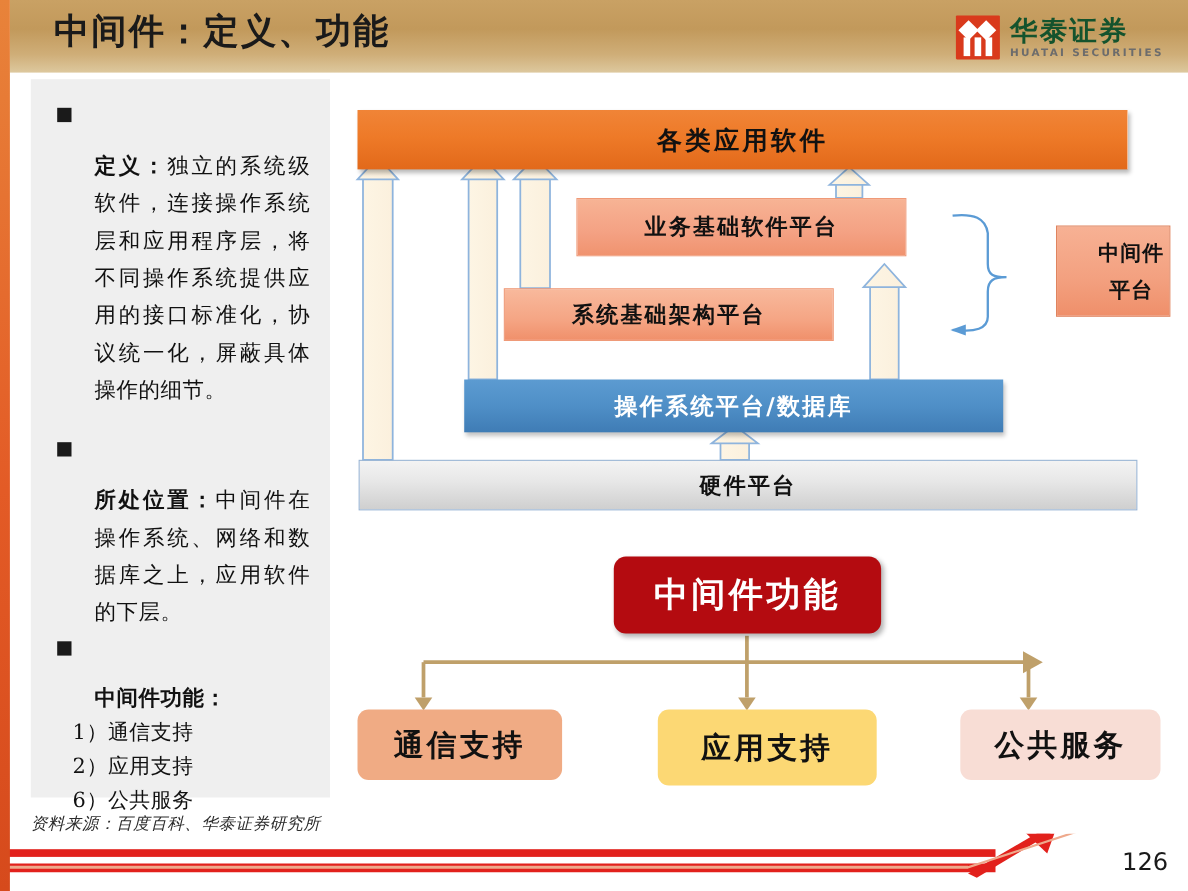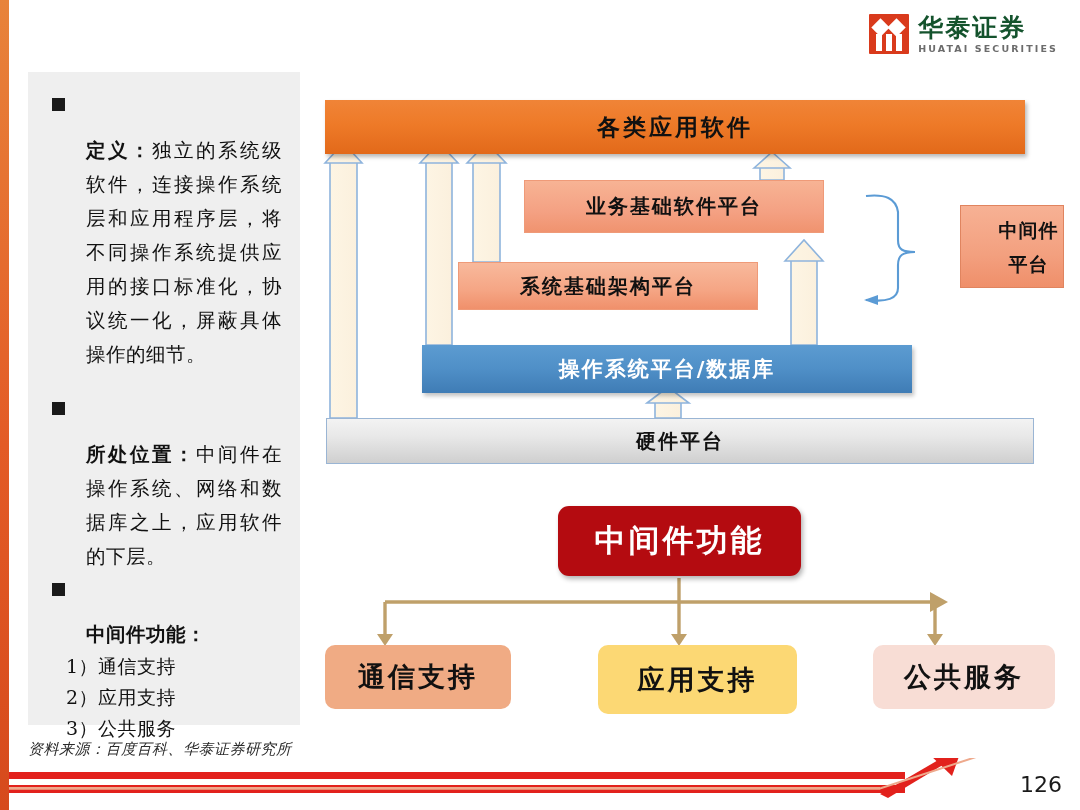--- a/index.html
+++ b/index.html
@@ -129,20 +129,23 @@
   .diagram-svg{position:absolute;left:0;top:0;width:1080px;height:810px;z-index:2;}
   .shape{z-index:3;}
 </style>
 </head>
 <body>
 
 <div class="slide">
 
   <div class="left-strip"></div>
 
+  <div class="titlebar">
+    <div class="title-text">中间件：定义、功能</div>
+  </div>
 
   <div class="logo">
     <div class="logo-mark">
       <div class="d1"></div>
         <div class="d2"></div>
       <div class="b1"></div>
         <div class="b2"></div>
         <div class="b3"></div>
     </div>
     <div class="logo-stack">
@@ -167,21 +170,21 @@
       </div>
     </div>
 
     <div class="bullet-block" style="left:24px;top:503px;width:240px;">
       <div class="bl-marker"></div>
       <div class="bl-body" style="line-height:32px;">
         <b>中间件功能：</b>
       </div>
       <div class="sub-line">1）通信支持</div>
       <div class="sub-line">2）应用支持</div>
-      <div class="sub-line">3）公共服务</div>
+      <div class="sub-line">6）公共服务</div>
     </div>
   </div>
 
   <svg class="diagram-svg" viewBox="0 0 1080 810">
     <defs>
       <linearGradient id="arrFill" x1="0" y1="0" x2="1" y2="0">
         <stop offset="0%" stop-color="#fdf5e4"></stop>
         <stop offset="100%" stop-color="#fbf0dd"></stop>
       </linearGradient>
     </defs>

